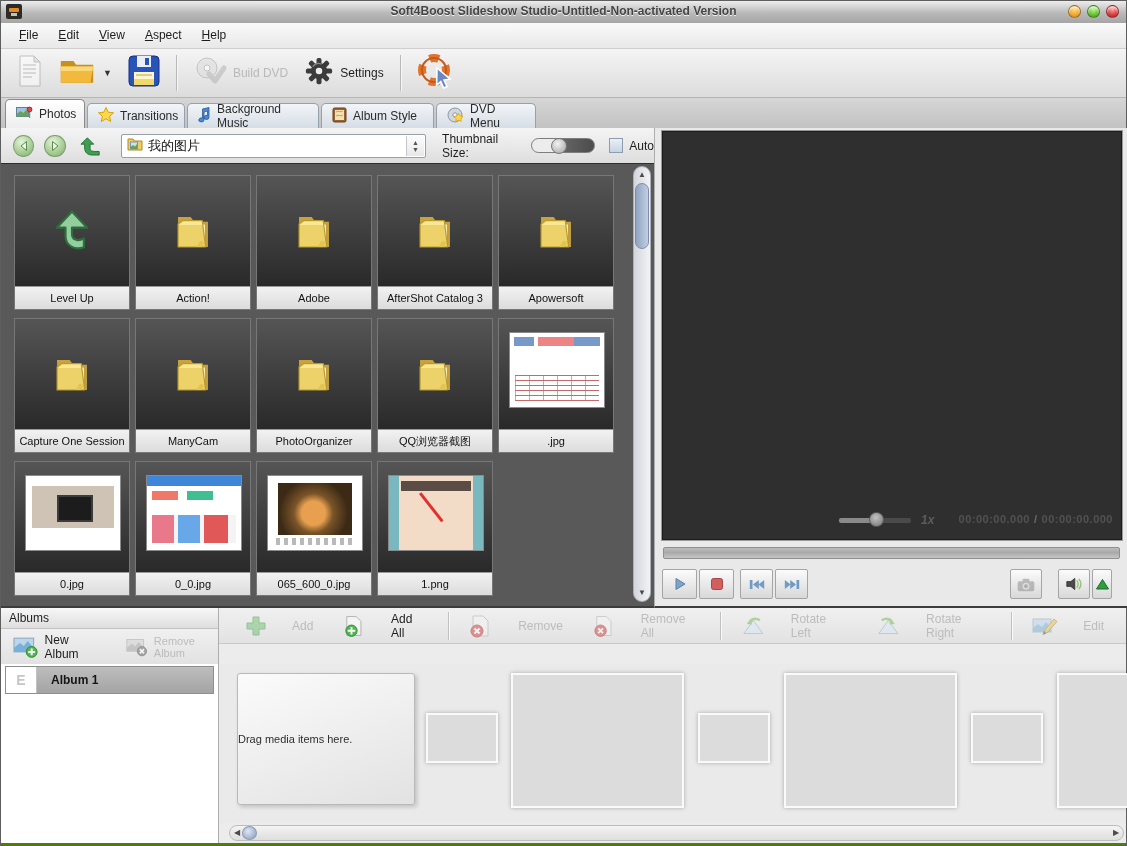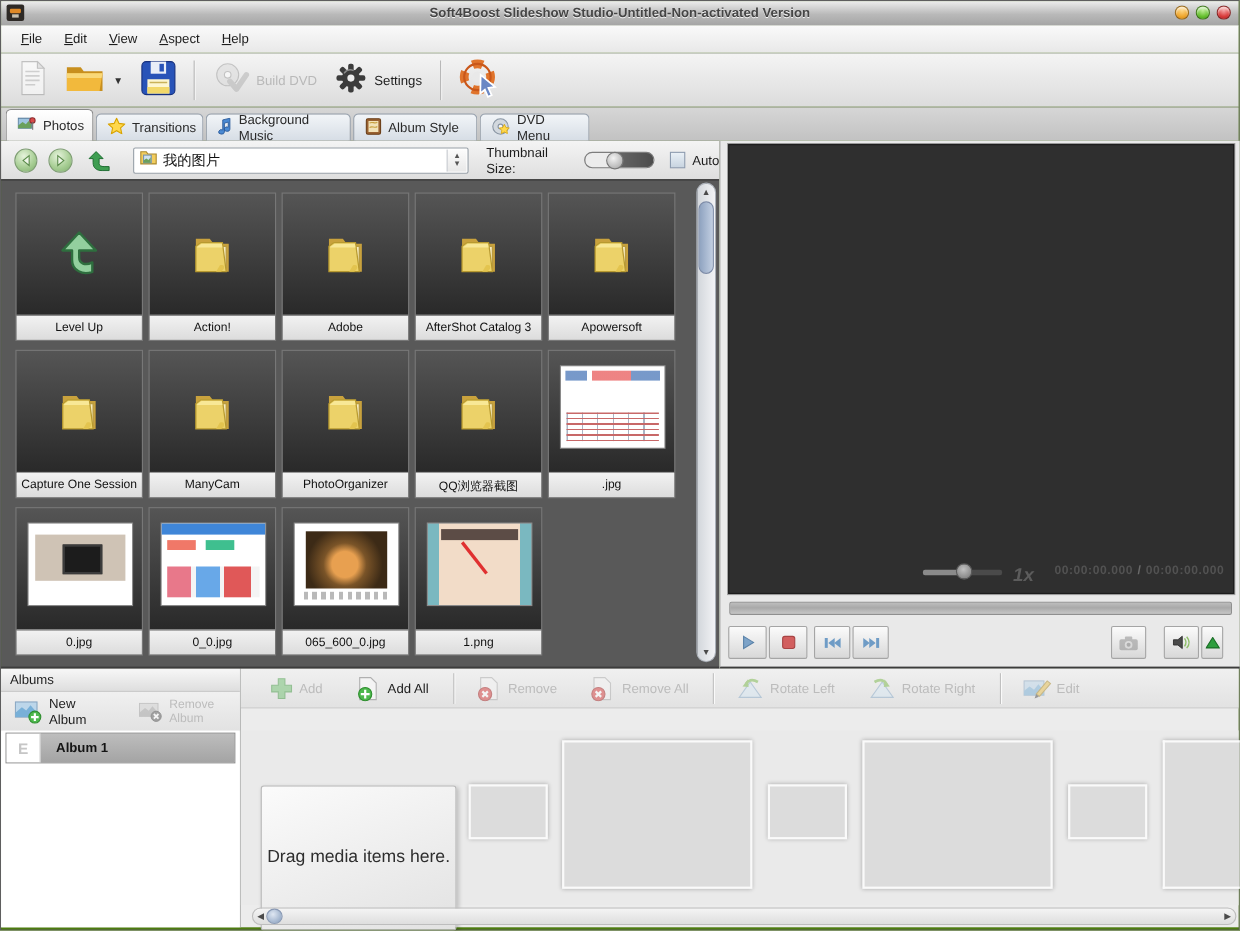--- a/index.html
+++ b/index.html
@@ -66,45 +66,45 @@
   .vscroll .arr{position:absolute;left:0;width:100%;height:14px;color:#4a4a4a;font-size:8px;text-align:center;line-height:14px;}
   .vscroll .arr.up{top:1px;}
   .vscroll .arr.down{bottom:1px;}
   .vthumb{position:absolute;left:1px;top:16px;width:14px;height:66px;border-radius:8px;background:linear-gradient(90deg,#8fa3c0,#c2cfe2);border:1px solid #7d8ca8;box-sizing:border-box;}
   
   .preview{position:absolute;left:653px;top:127px;width:474px;height:480px;background:#e9e9e9;border-left:1px solid #adadad;border-bottom:2px solid #3c3c3c;box-sizing:border-box;}
   .video{position:absolute;left:7px;top:3px;right:6px;height:407px;background:#2f2f2f;border:1px solid #1c1c1c;box-shadow:0 0 0 1px #9a9a9a;}
   .vctrl{position:absolute;left:0;right:8px;bottom:8px;height:22px;display:flex;align-items:center;}
   .spd-track{position:absolute;left:176px;top:9px;width:72px;height:5px;background:linear-gradient(90deg,#8a8a8a 0 50%,#4a4a4a 50%);border-radius:2px;}
   .spd-knob{position:absolute;left:206px;top:3px;width:15px;height:15px;border-radius:50%;background:radial-gradient(circle at 45% 35%,#c2c2c2,#8a8a8a 70%);border:1px solid #5a5a5a;box-sizing:border-box;}
-  .spd-lbl{position:absolute;left:258px;top:4px;font-size:17px;font-weight:bold;color:#5c5c5c;font-style:italic;}
+  .spd-lbl{position:absolute;left:258px;top:4px;font-size:12px;font-weight:bold;color:#5c5c5c;font-style:italic;}
   .vtime{position:absolute;right:0;top:4px;font-size:11px;font-weight:bold;color:#525252;letter-spacing:.5px;}
   .vtime .sep{color:#6a6a6a;padding:0 4px;}
   .seekbar{position:absolute;left:8px;right:8px;top:419px;height:12px;background:linear-gradient(#bdbdbd,#a9a9a9 45%,#c6c6c6);border:1px solid #8f8f8f;border-radius:2px;box-sizing:border-box;}
   .transport{position:absolute;left:7px;right:8px;top:441px;height:32px;}
   .pbtn{position:absolute;top:0;height:30px;background:linear-gradient(#fbfbfb,#d8d8d8);border:1px solid #a5a5a5;border-radius:2px;box-sizing:border-box;display:flex;align-items:center;justify-content:center;}
   
   .albums{position:absolute;left:0;top:607px;width:218px;bottom:2px;background:#f0f0f0;border-right:1px solid #aeaeae;box-sizing:border-box;}
   .phdr{height:20px;background:linear-gradient(#f7f7f7,#dedede);border-bottom:1px solid #c2c2c2;font-size:12px;color:#1d1d1d;display:flex;align-items:center;padding-left:8px;}
   .albums-tools{height:36px;background:linear-gradient(#f0f0f0,#e2e2e2);border-bottom:1px solid #c6c6c6;display:flex;align-items:center;padding-left:6px;box-sizing:border-box;}
   .albtn{display:flex;align-items:center;gap:6px;padding:2px 6px;}
   .albtn .lbl{font-size:12px;color:#1d1d1d;}
   .albtn.disabled .lbl{color:#bcbcbc;line-height:12px;}
   .alist{position:absolute;left:0;right:0;top:56px;bottom:0;background:#fff;padding:2px 4px;}
   .alist-row{height:26px;display:flex;align-items:stretch;border:1px solid #8f8f8f;background:linear-gradient(#bdbdbd,#a4a4a4);}
   .alist-ico{width:30px;background:#fff;border-right:1px solid #c2c2c2;display:flex;align-items:center;justify-content:center;font-size:14px;font-weight:bold;color:#c6c6c6;}
   .alist-lbl{flex:1;display:flex;align-items:center;padding-left:14px;font-size:12px;font-weight:bold;color:#141414;}
   .aphotos{position:absolute;left:218px;top:607px;right:0;bottom:2px;background:#ececec;}
   .ap-tools{height:36px;background:linear-gradient(#f0f0f0,#e2e2e2);border-bottom:1px solid #cacaca;display:flex;align-items:center;padding-left:18px;box-sizing:border-box;}
-  .apbtn{display:flex;align-items:center;gap:5px;padding:2px 8px;margin-right:14px;}
+  .apbtn{display:flex;align-items:center;gap:25px;padding:2px 8px;margin-right:14px;}
   .apbtn .lbl{font-size:12px;color:#1d1d1d;}
   .apbtn.disabled .lbl{color:#bcbcbc;}
   .apsep{width:1px;height:28px;background:#c0c0c0;margin:0 12px 0 0;box-shadow:1px 0 0 #fafafa;}
   .timeline{position:absolute;left:0;right:0;top:56px;bottom:20px;background:#eaeaea;}
-  .dropzone{position:absolute;left:18px;top:9px;width:176px;height:130px;border:1px solid #b9b9b9;border-radius:3px;background:linear-gradient(160deg,#fbfbfb,#e2e2e2);box-shadow:2px 2px 4px rgba(0,0,0,.18);display:flex;align-items:center;justify-content:center;font-size:16px;color:#2e2e2e;margin-top:41px;}
+  .dropzone{position:absolute;left:18px;top:9px;width:176px;height:130px;border:1px solid #b9b9b9;border-radius:3px;background:linear-gradient(160deg,#fbfbfb,#e2e2e2);box-shadow:2px 2px 4px rgba(0,0,0,.18);display:flex;align-items:center;font-size:11px;color:#2e2e2e;}
   .ph-large{position:absolute;top:9px;width:173px;height:135px;background:#dcdcdc;border:2px solid #fafafa;box-shadow:0 0 4px rgba(0,0,0,.28);box-sizing:border-box;}
   .ph-small{position:absolute;top:49px;width:72px;height:50px;background:#dcdcdc;border:2px solid #fafafa;box-shadow:0 0 4px rgba(0,0,0,.28);box-sizing:border-box;}
   .hscroll{position:absolute;left:10px;right:2px;bottom:2px;height:16px;background:linear-gradient(#f4f4f4,#dedede);border:1px solid #bdbdbd;border-radius:8px;box-sizing:border-box;}
   .hscroll .arr{position:absolute;top:0;height:14px;width:14px;color:#4a4a4a;font-size:8px;text-align:center;line-height:14px;}
   .hthumb{position:absolute;left:12px;top:0px;width:15px;height:14px;border-radius:50%;background:radial-gradient(circle at 40% 35%,#dfe7f2,#9fb2cc 70%);border:1px solid #8a9ab5;box-sizing:border-box;}
   u{text-decoration:underline;}
 </style>
 </head>
 <body>
 

